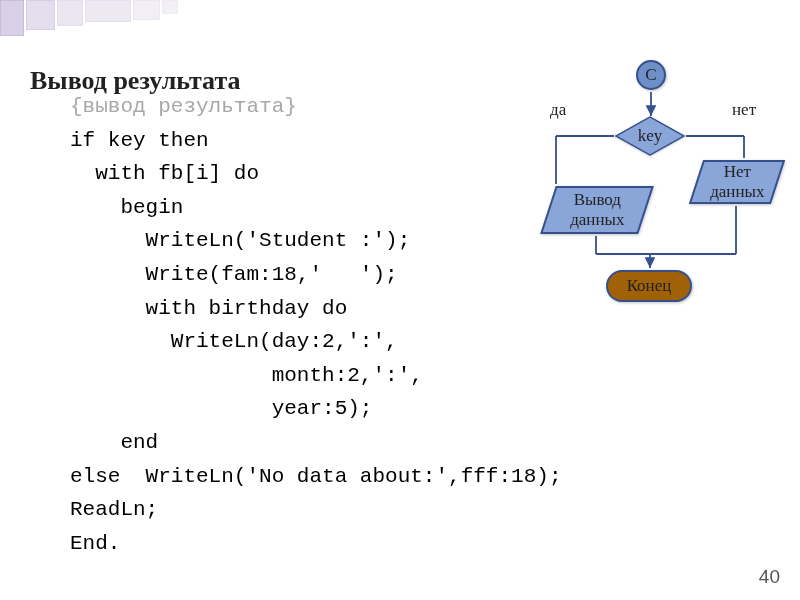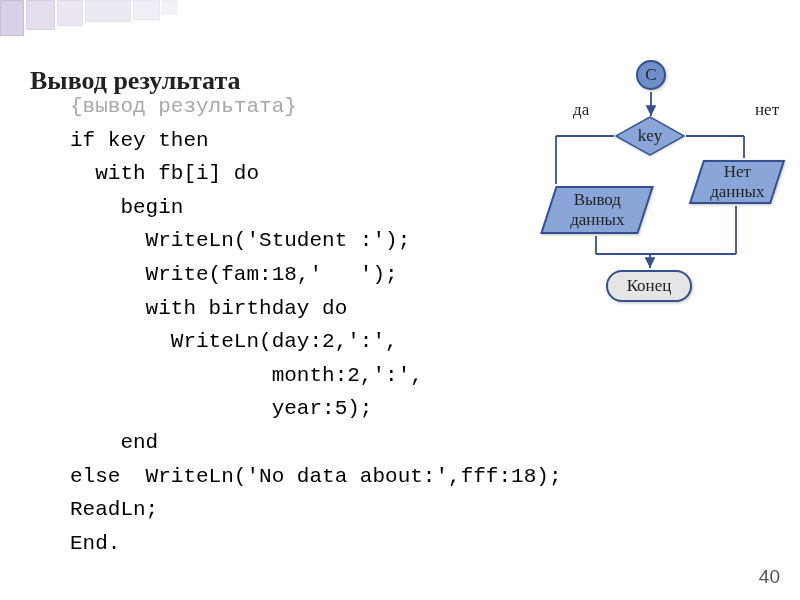--- a/index.html
+++ b/index.html
@@ -99,28 +99,28 @@
     box-shadow: 1px 1px 3px rgba(0,0,0,.25);
   }
   .para span { transform: skewX(18deg); text-align:center; line-height:1.15; }
   .para-out { left: 48px; top: 130px; width: 98px; height: 48px; }
   .para-none { left: 196px; top: 104px; width: 82px; height: 44px; }
 
   .end-node {
     position:absolute;
     left: 106px; top: 214px;
     width: 86px; height: 32px;
-    background:#e5e5e5;
+    background:#a16207;
     border:2px solid #35508c;
     border-radius: 16px;
     display:flex; align-items:center; justify-content:center;
     box-shadow: 1px 1px 3px rgba(0,0,0,.25);
   }
 
-  .lbl { position:absolute;margin-left:23px; }
+  .lbl { position:absolute; }
   .lbl-yes { left: 50px; top: 44px; }
   .lbl-no  { left: 232px; top: 44px; }
 
   svg.lines { position:absolute; left:0; top:0; width:280px; height:260px; }
 </style>
 </head>
 <body>
 
 <div class="decor">
   <div class="decor-sq decor-s1"></div>

